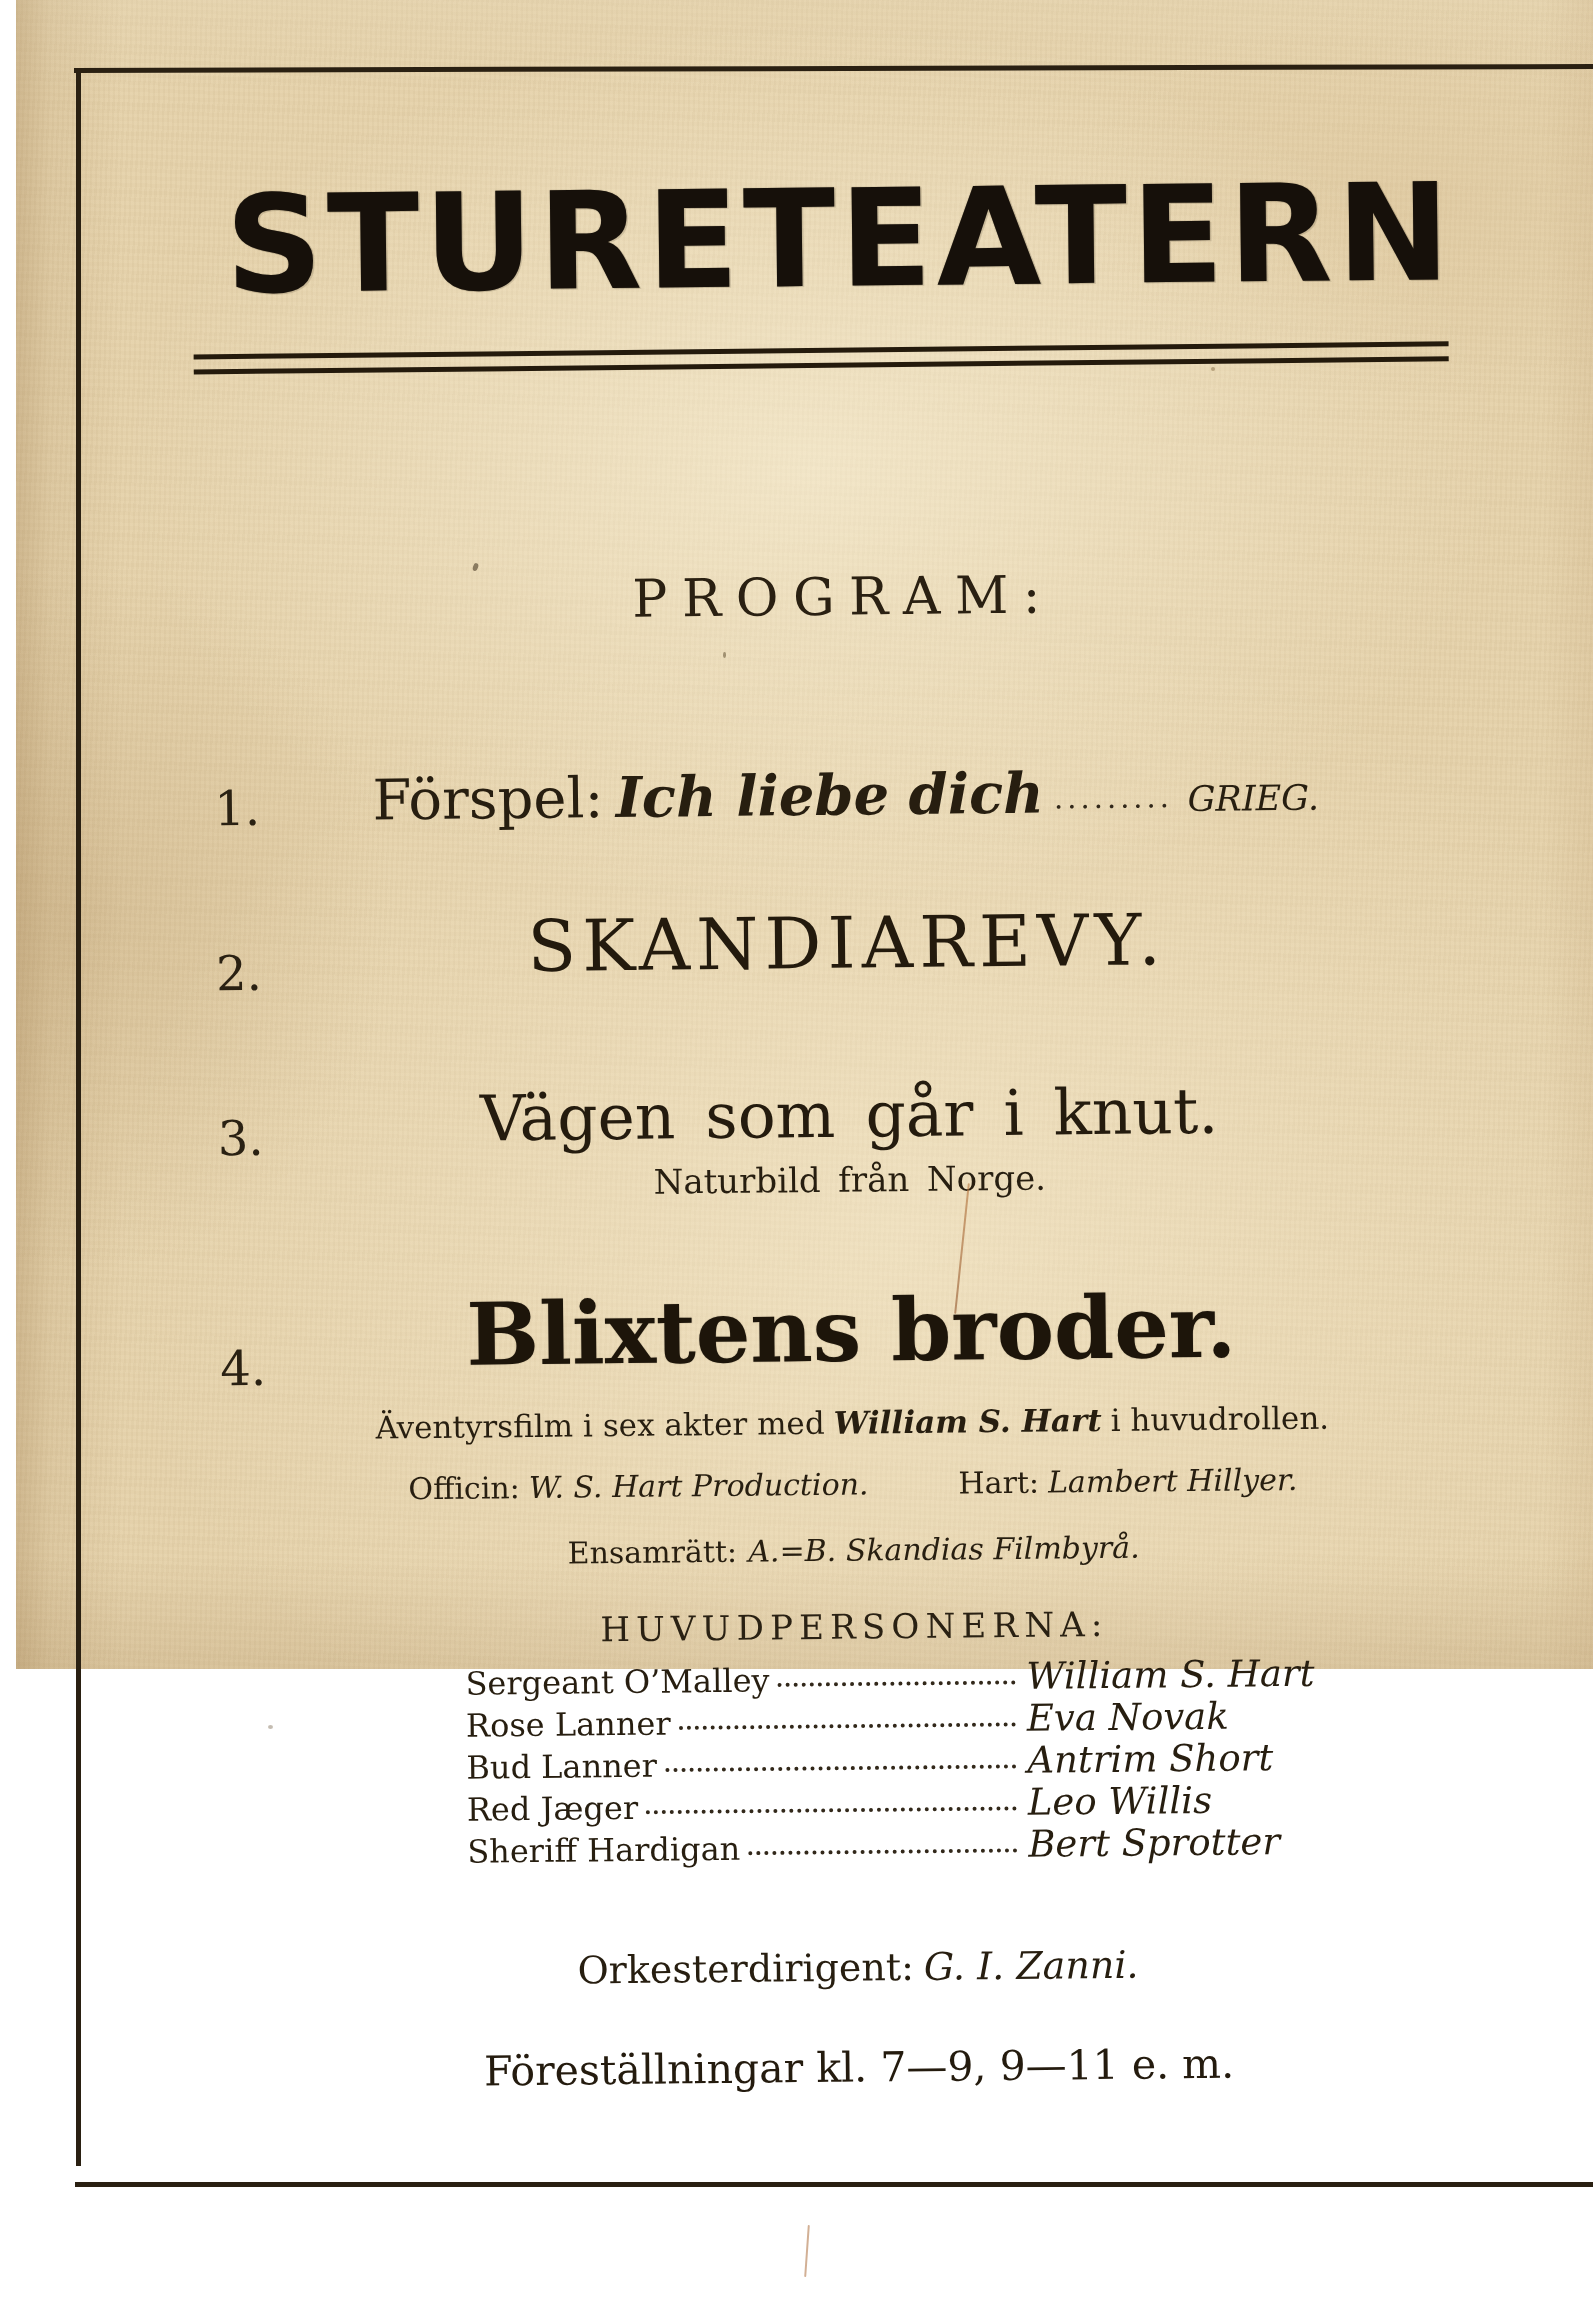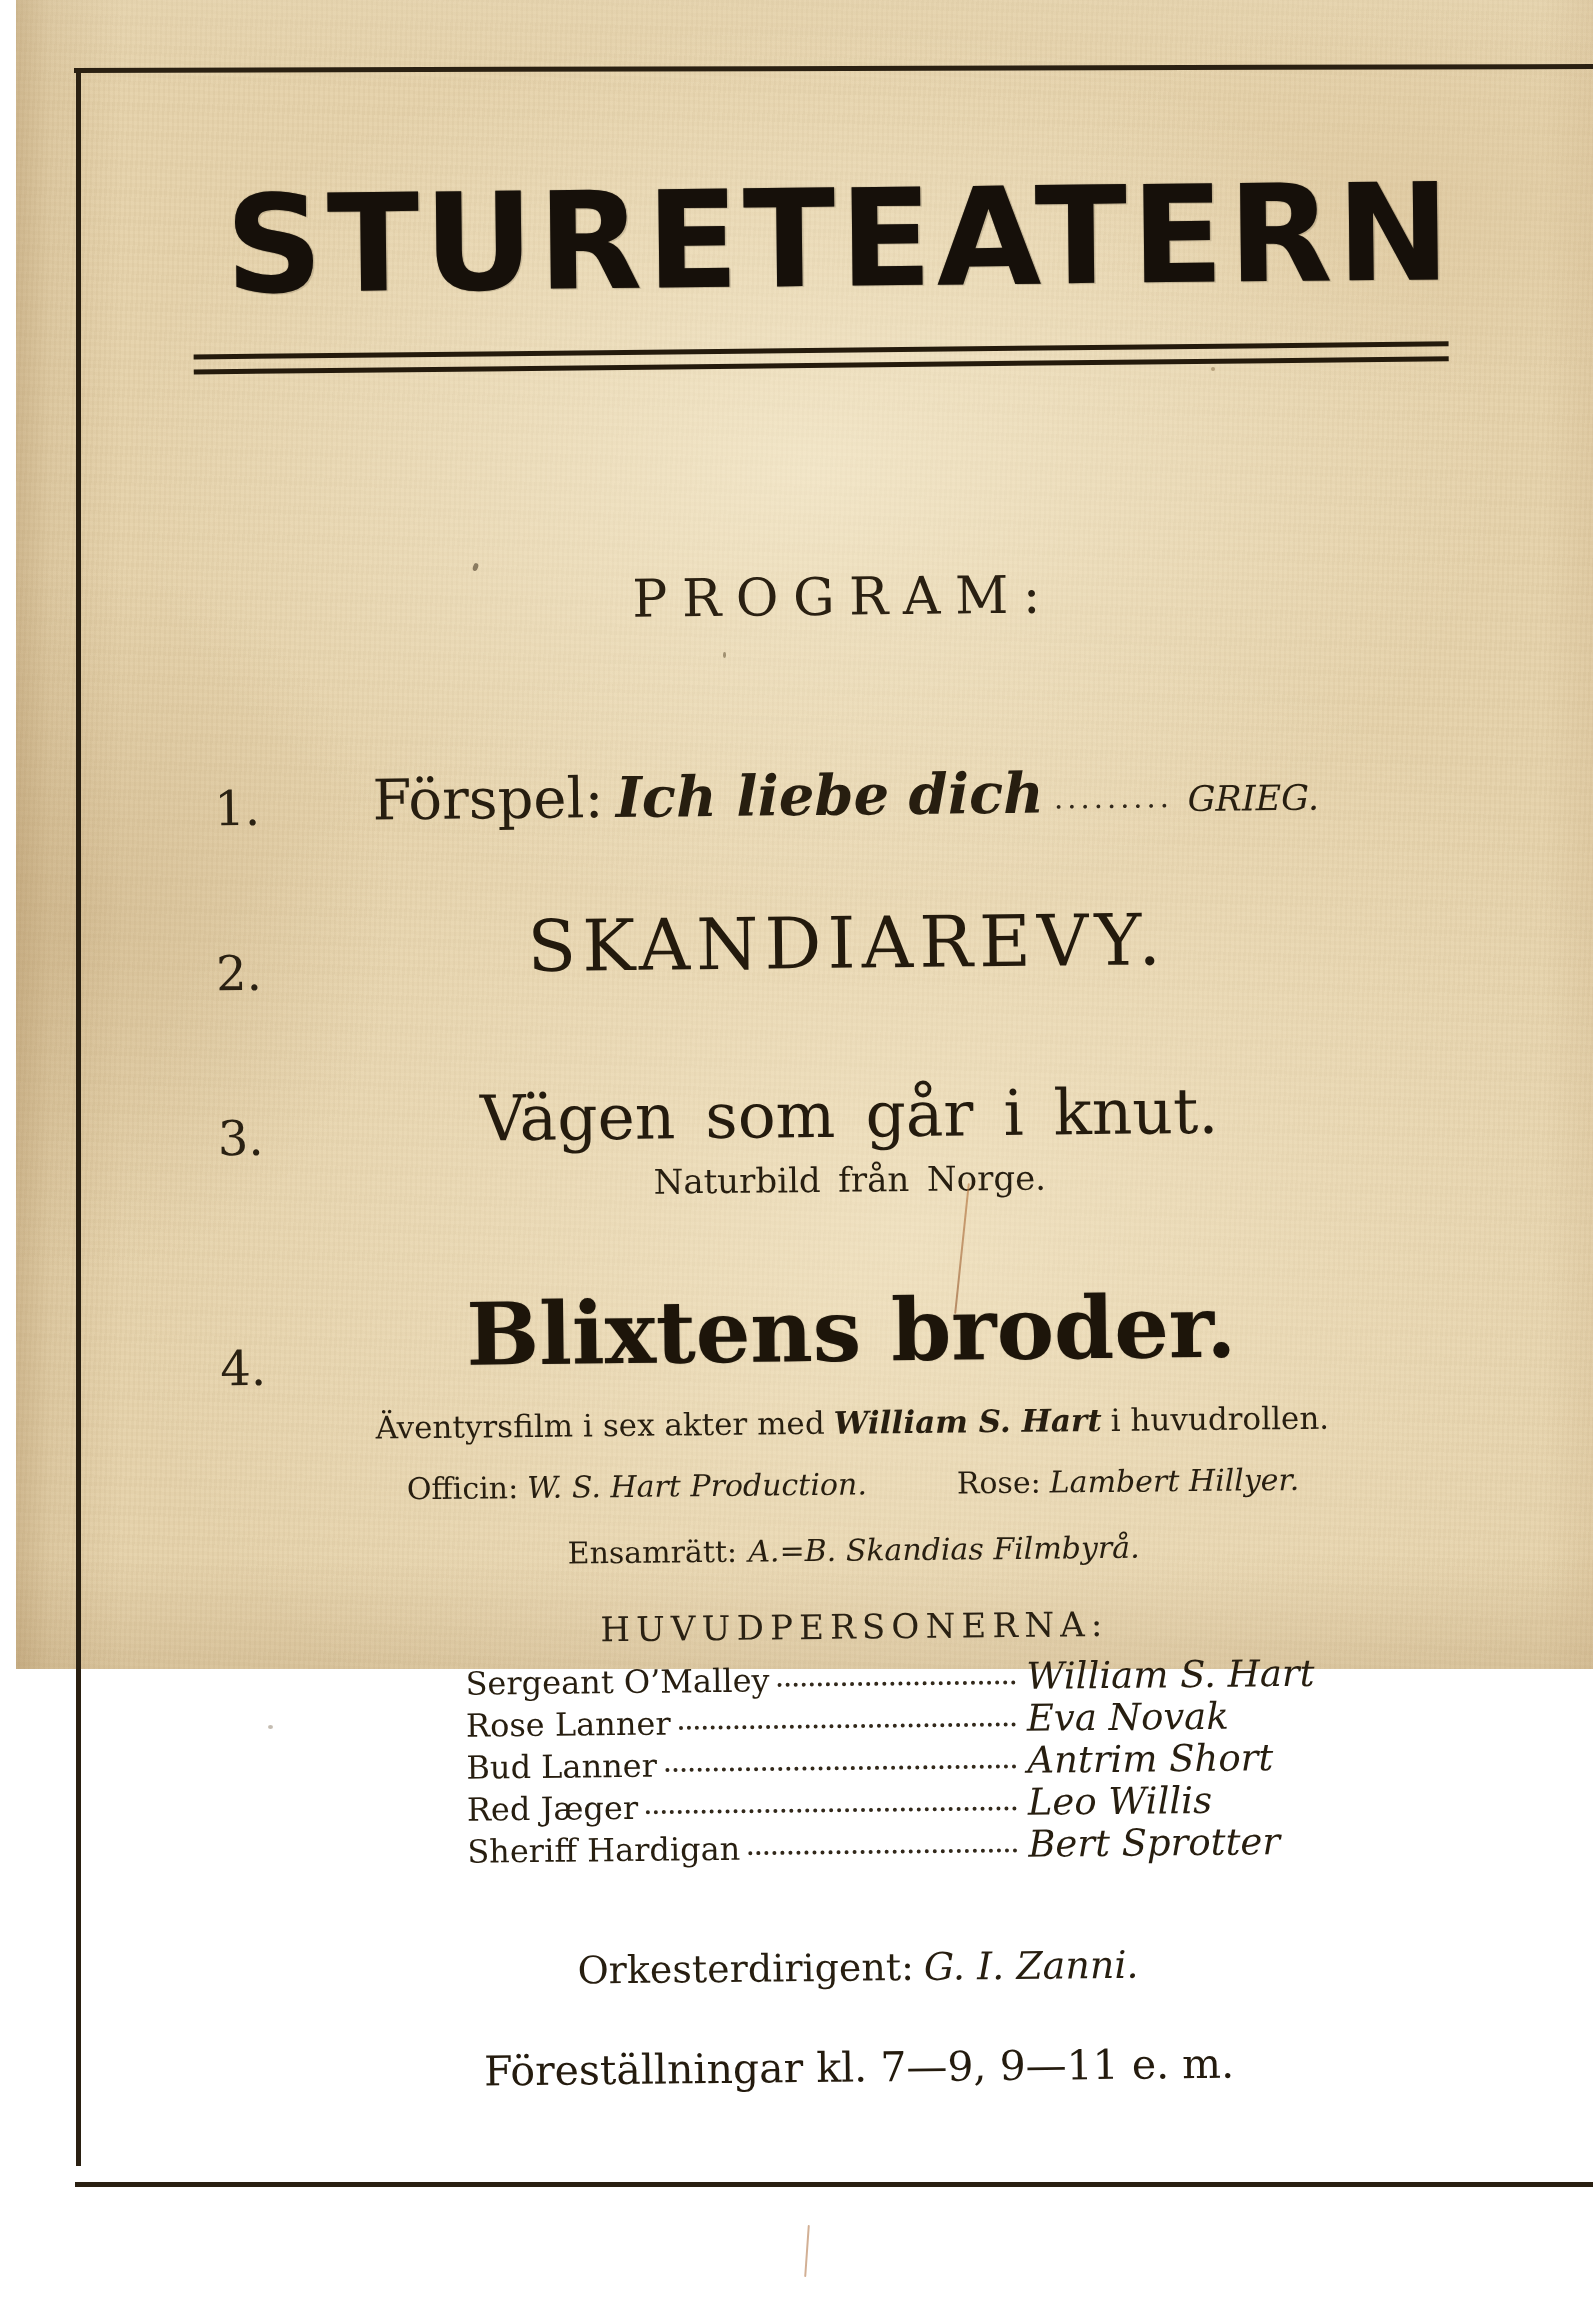--- a/index.html
+++ b/index.html
@@ -137,21 +137,21 @@
     <div class="abs item-number" style="top:1338px">4.</div>
     <div id="item4-line" class="abs ctr">Blixtens broder.</div>
     <div id="item4-desc" class="abs ctr">
       <span>Äventyrsfilm i sex akter med</span><span class="hl">William S. Hart</span><span>i huvudrollen.</span>
     </div>
 
     <div id="credits-line" class="abs ctr">
       <span class="credit">
         <span class="lbl">Officin:</span><span class="val">W. S. Hart Production.</span>
       </span><span class="credit">
-        <span class="lbl">Rose:</span><span class="val">Lambert Hillyer.</span>
+        <span class="lbl">Hart:</span><span class="val">Lambert Hillyer.</span>
       </span>
     </div>
 
     <div id="rights-line" class="abs ctr">
       <span class="lbl">Ensamrätt:</span><span class="val">A.=B. Skandias Filmbyrå.</span>
     </div>
 
     <div id="cast-heading" class="abs ctr">HUVUDPERSONERNA:</div>
 
     <div id="cast-table" class="abs">

